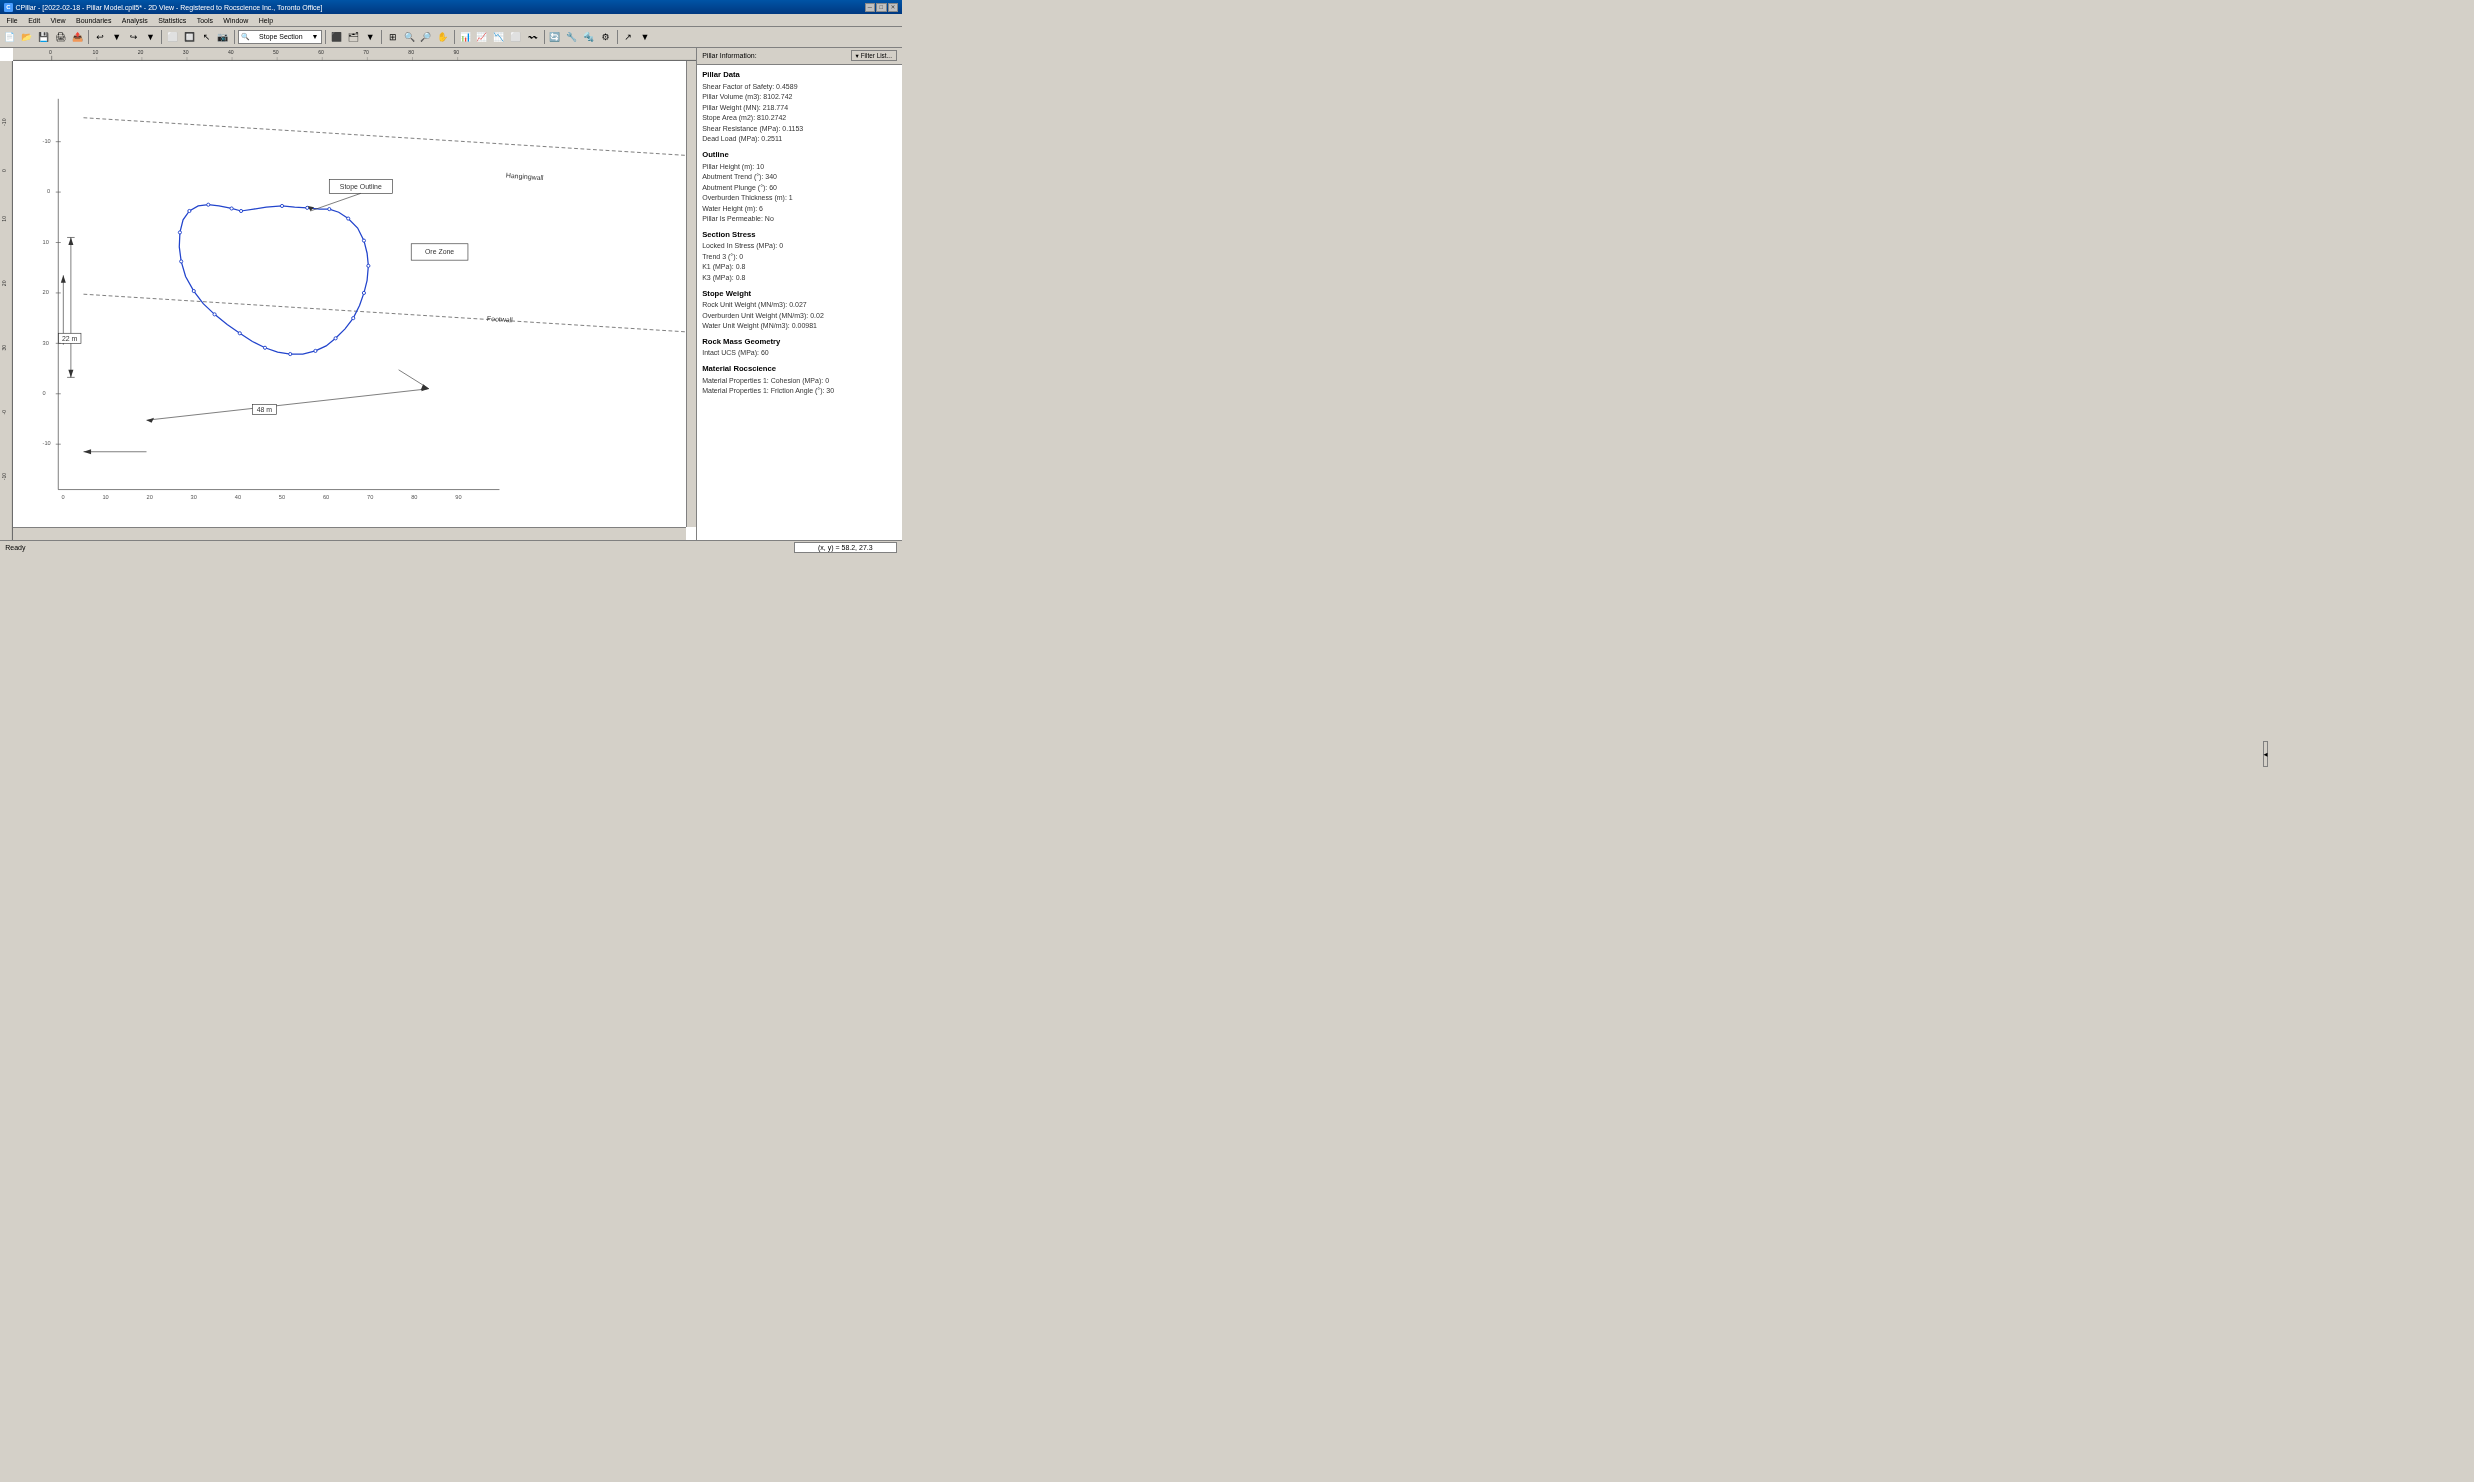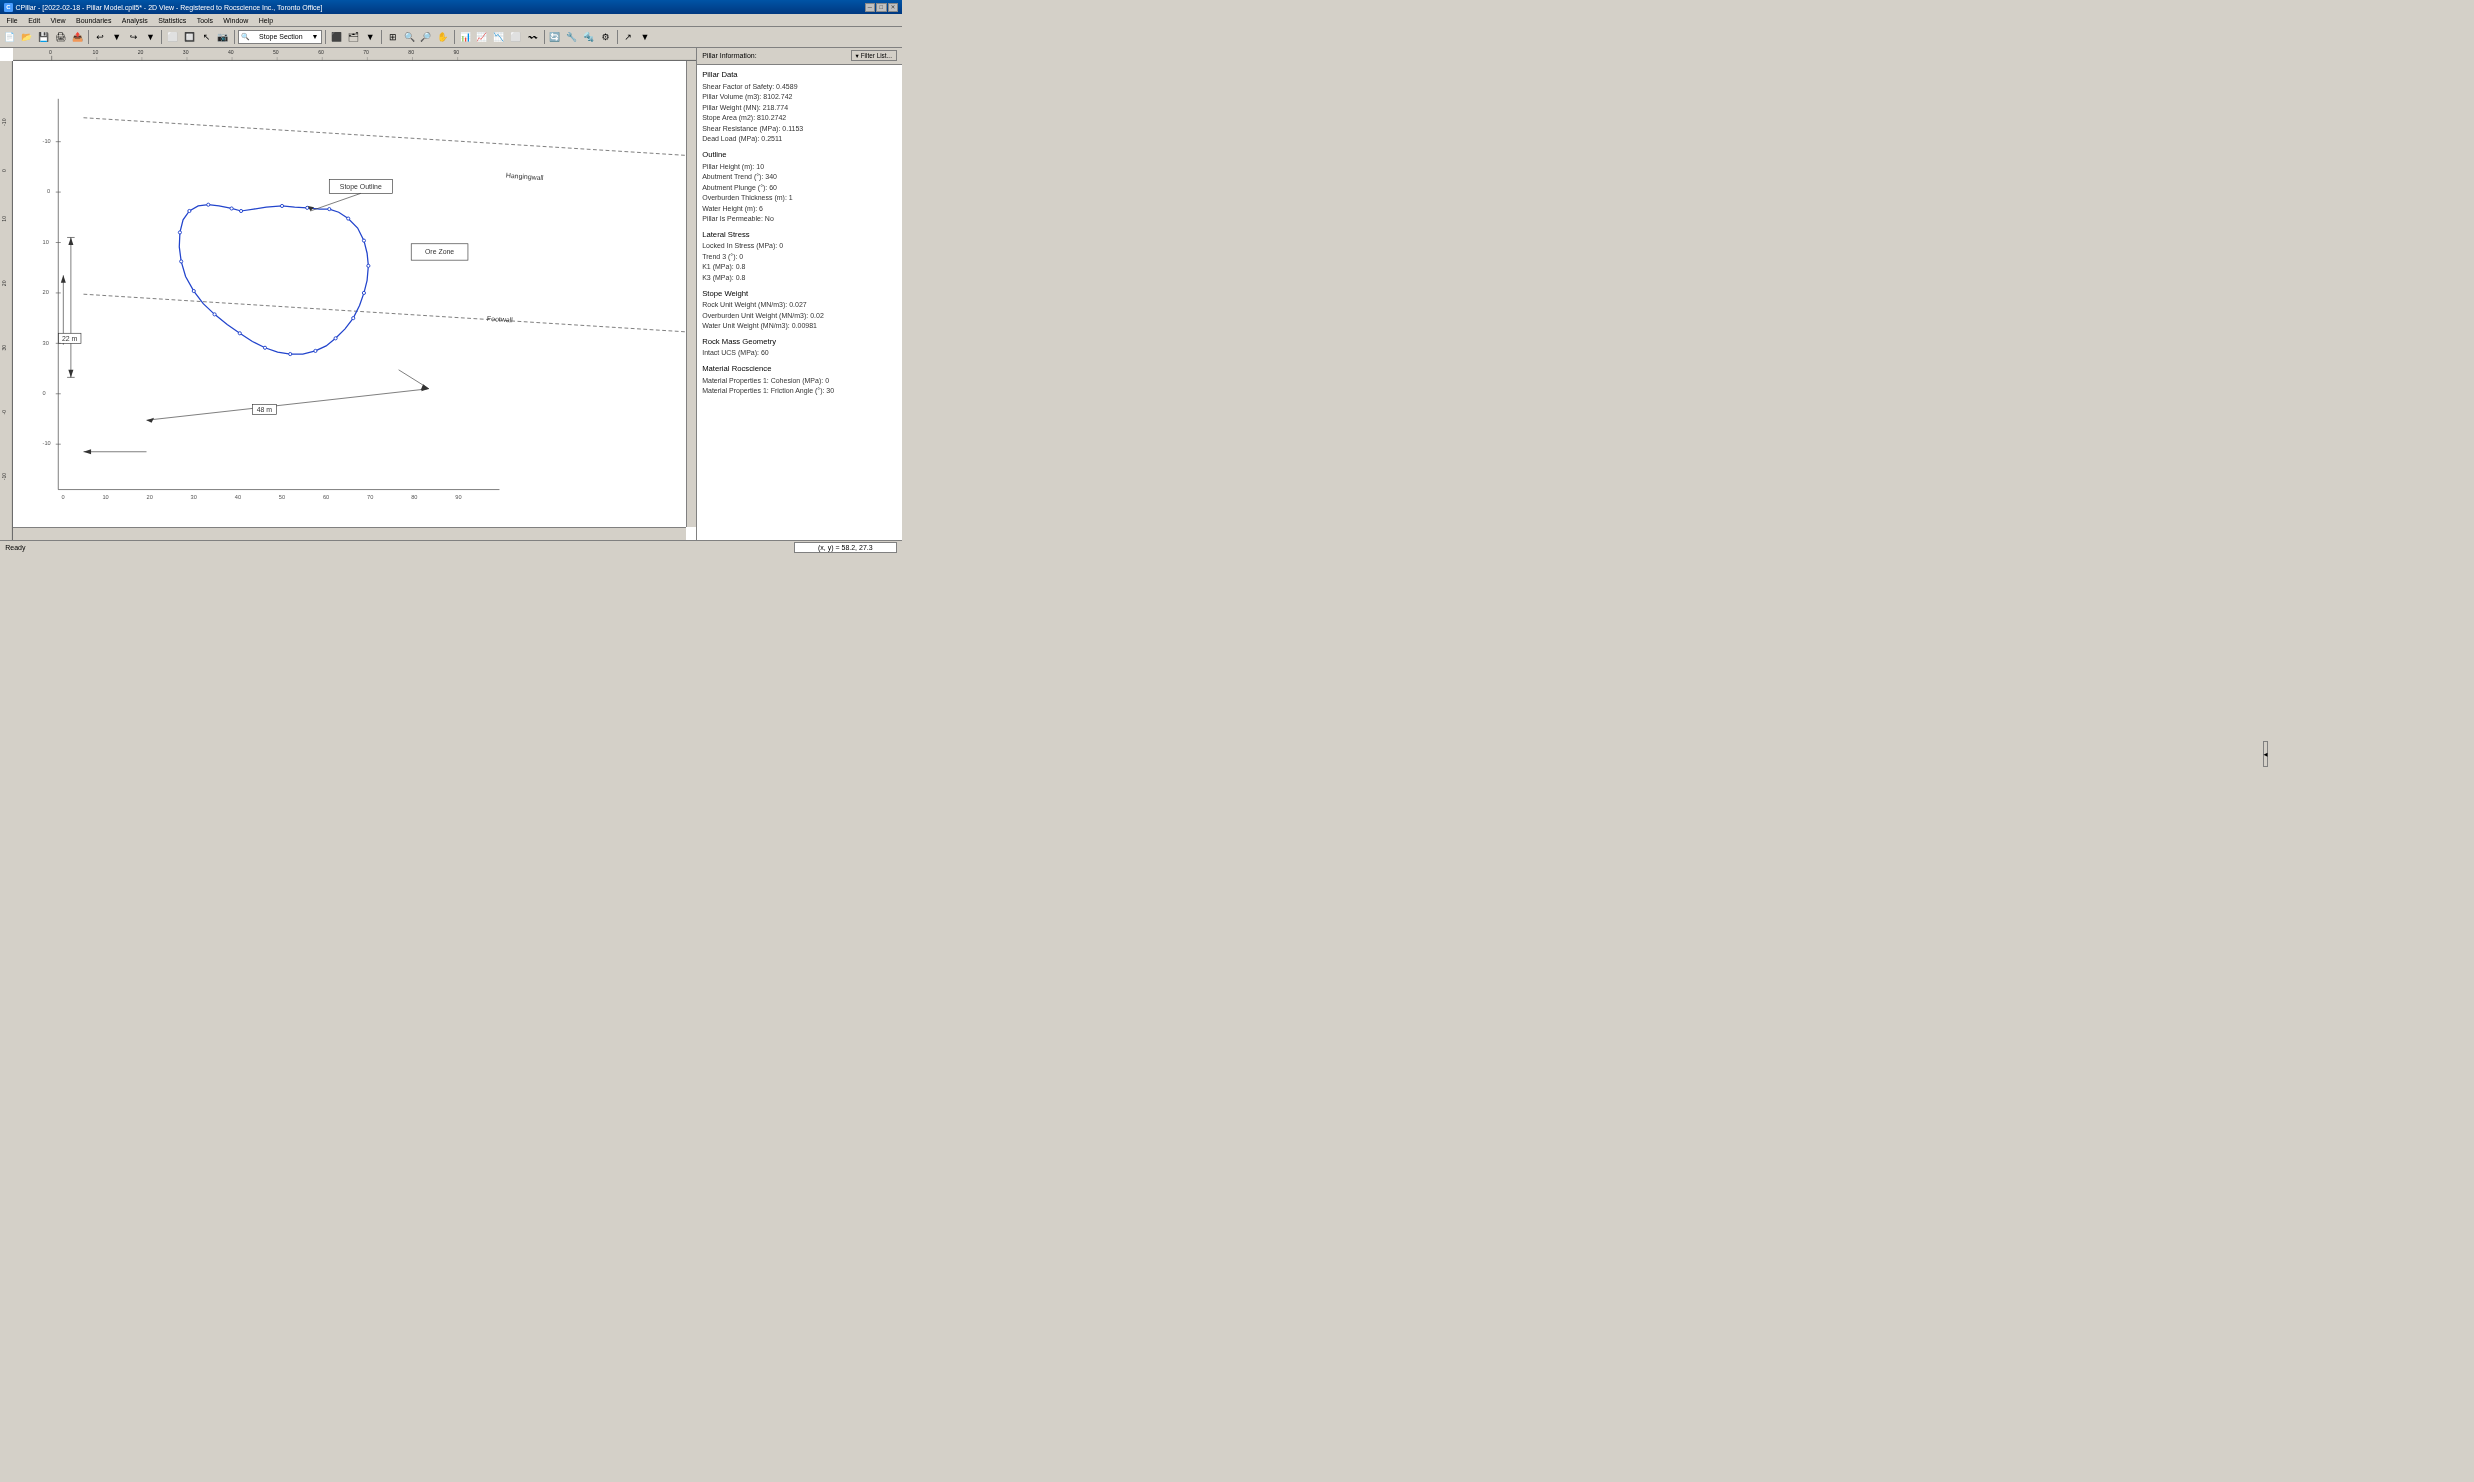--- a/index.html
+++ b/index.html
@@ -137,21 +137,21 @@
 
     .panel-content {
       flex: 1;
       overflow-y: auto;
       padding: 3.9px 5.2px;
       background: white;
     }
 
     .section-title {
       font-size: 7.7px;
-      font-weight: normal;
+      font-weight: bold;
       color: #000;
       margin: 5.2px 0 2.6px 0;
     }
     .section-title:first-child { margin-top: 1.3px; }
 
     .data-row {
       font-size: 7px;
       color: #333;
       line-height: 1.5;
     }
@@ -511,21 +511,21 @@
         <div class="data-row">Stope Area (m2): 810.2742</div>
         <div class="data-row">Shear Resistance (MPa): 0.1153</div>
         <div class="data-row">Dead Load (MPa): 0.2511</div>
         <div class="section-title">Outline</div>
         <div class="data-row">Pillar Height (m): 10</div>
         <div class="data-row">Abutment Trend (°): 340</div>
         <div class="data-row">Abutment Plunge (°): 60</div>
         <div class="data-row">Overburden Thickness (m): 1</div>
         <div class="data-row">Water Height (m): 6</div>
         <div class="data-row">Pillar Is Permeable: No</div>
-        <div class="section-title">Lateral Stress</div>
+        <div class="section-title">Section Stress</div>
         <div class="data-row">Locked In Stress (MPa): 0</div>
         <div class="data-row">Trend 3 (°): 0</div>
         <div class="data-row">K1 (MPa): 0.8</div>
         <div class="data-row">K3 (MPa): 0.8</div>
         <div class="section-title">Stope Weight</div>
         <div class="data-row">Rock Unit Weight (MN/m3): 0.027</div>
         <div class="data-row">Overburden Unit Weight (MN/m3): 0.02</div>
         <div class="data-row">Water Unit Weight (MN/m3): 0.00981</div>
         <div class="section-title">Rock Mass Geometry</div>
         <div class="data-row">Intact UCS (MPa): 60</div>

